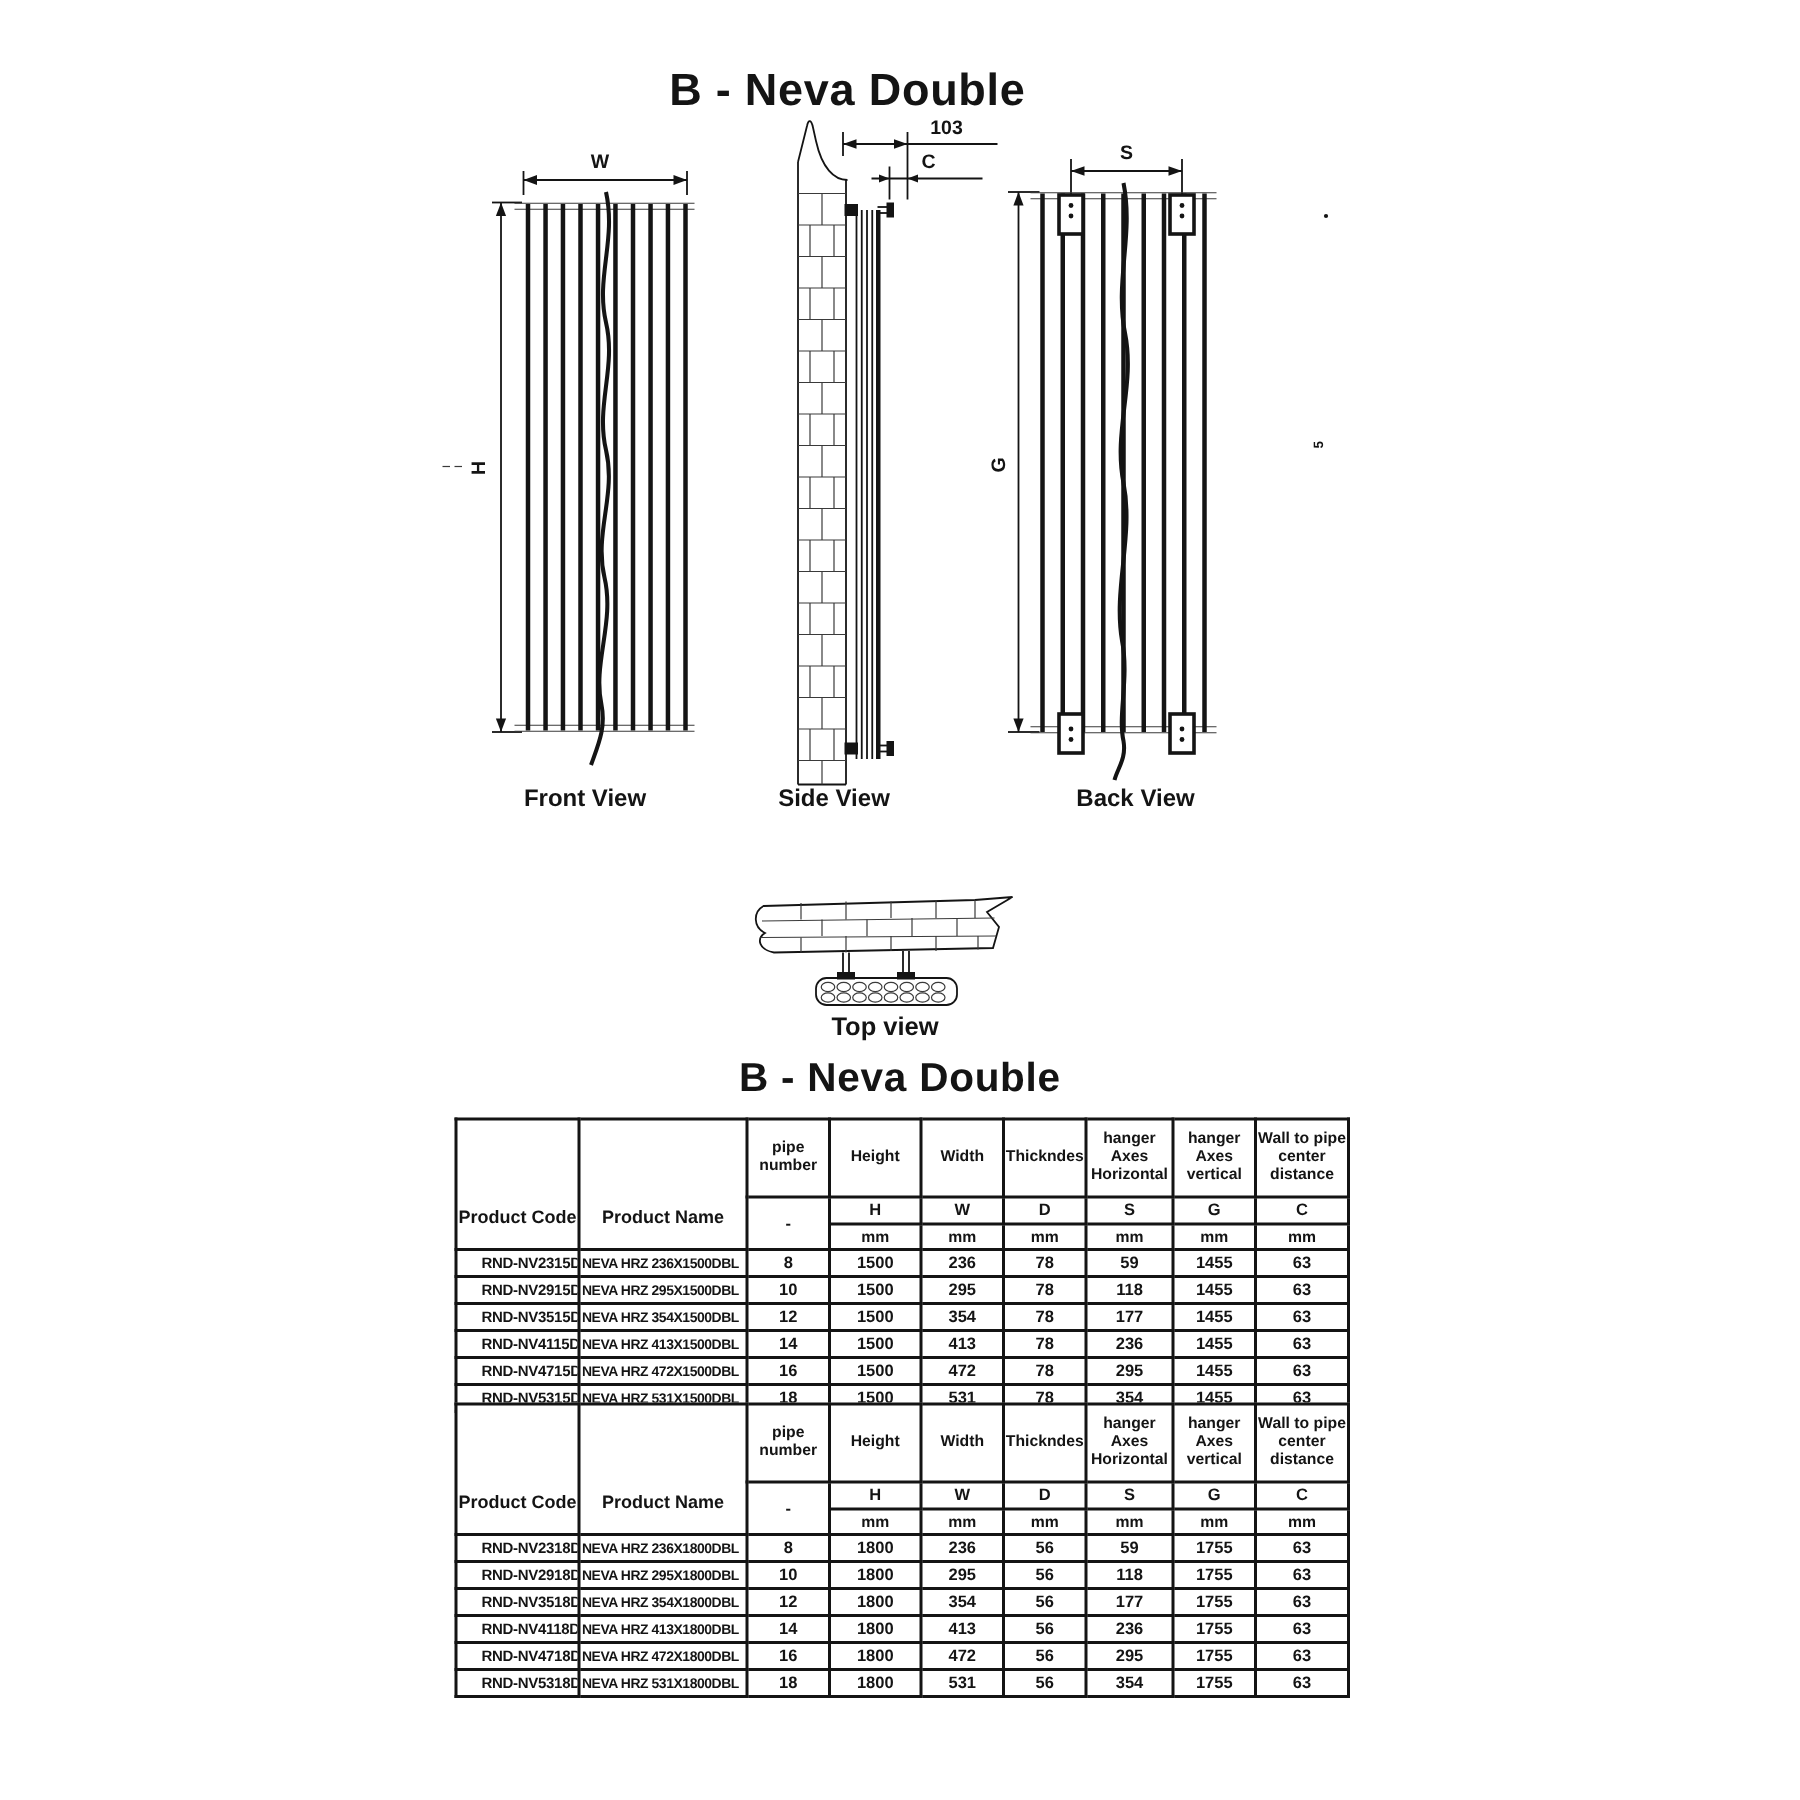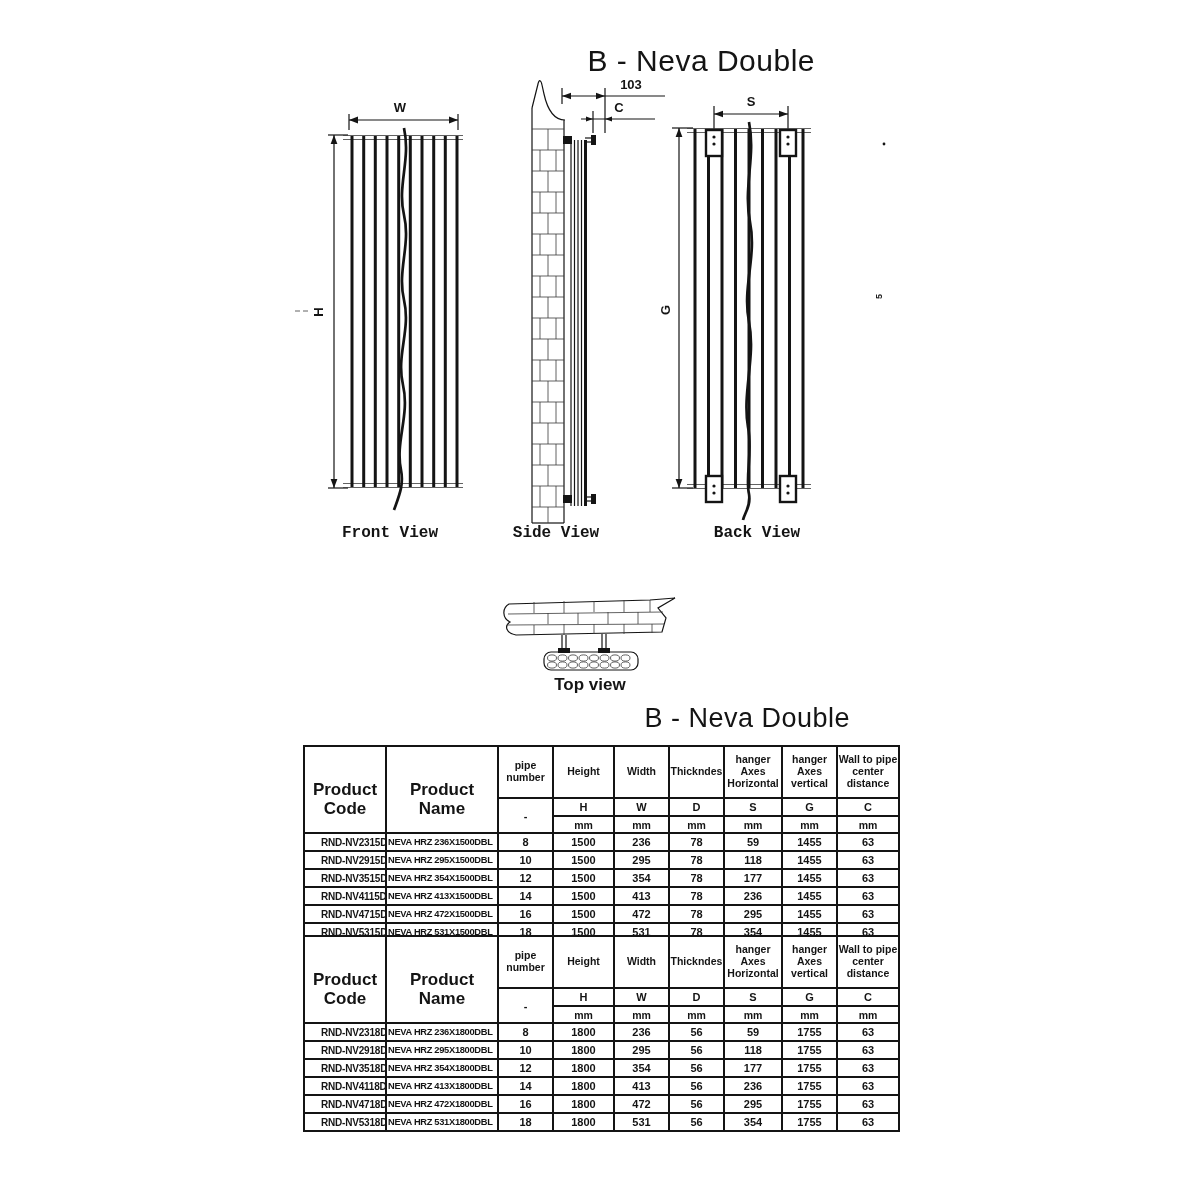--- a/index.html
+++ b/index.html
@@ -1,41 +1,41 @@
 <!DOCTYPE html>
 <html><head>
 <meta charset="utf-8">
 <style>
   html,body{margin:0;padding:0;background:#fff;}
   body{width:1200px;height:1200px;position:relative;font-family:"Liberation Sans",sans-serif;color:#141414;}
   .abs{position:absolute;}
-  .title{font-weight:normal;text-align:right;letter-spacing:.5px;}
+  .title{font-weight:bold;text-align:center;letter-spacing:.5px;}
   #title-diagram{left:315px;top:44px;width:500px;font-size:30px;}
   #title-table{left:350px;top:703px;width:500px;font-size:27px;}
-  .view-caption{font-weight:bold;font-size:16px;text-align:center;width:120px;font-family:Liberation Mono, monospace;}
+  .view-caption{font-weight:bold;font-size:16px;text-align:center;width:120px;}
   #cap-front{left:330px;top:524px;}
   #cap-side{left:496px;top:524px;}
   #cap-back{left:697px;top:524px;}
   #cap-top{left:535px;top:675px;width:110px;font-size:17px;font-weight:bold;text-align:center;}
   svg{overflow:visible;}
   .ln{stroke:#141414;stroke-width:1.2;fill:none;}
   .thin{stroke:#3a3a3a;stroke-width:.8;fill:none;}
   .pipe{stroke:#141414;stroke-width:3;fill:none;}
   .cable{stroke:#141414;stroke-width:2.7;fill:none;}
   .fillb{fill:#141414;stroke:none;}
   .dimtxt{font-family:"Liberation Sans",sans-serif;font-weight:bold;font-size:13px;fill:#141414;}
   .dimtxt-s{font-family:"Liberation Sans",sans-serif;font-weight:bold;font-size:9px;fill:#141414;}
   
   .spec-table{position:absolute;left:303px;border-collapse:collapse;table-layout:fixed;width:595px;background:#fff;}
   #table-0{top:745px;}
   #table-1{top:935px;}
   .spec-table td,.spec-table th{border:2px solid #141414;padding:0;font-weight:bold;overflow:hidden;}
   .spec-table th{font-size:10.5px;line-height:1.12;text-align:center;vertical-align:middle;}
   .spec-table th.head-tall{height:50px;}
-  .spec-table th.head-span{vertical-align:bottom;padding-bottom:14px;font-size:17px;}
+  .spec-table th.head-span{vertical-align:bottom;padding-bottom:14px;font-size:12px;}
   .row-sym td{height:16px;font-size:11px;text-align:center;}
   .row-unit td{height:15px;font-size:10.5px;text-align:center;}
   .spec-table tbody td{height:16px;font-size:11px;text-align:center;white-space:nowrap;}
   .spec-table tbody td.col-code{font-size:10px;text-align:left;padding-left:16px;letter-spacing:-.2px;}
   .spec-table tbody td.col-name{font-size:9.3px;text-align:left;padding-left:1px;letter-spacing:-.3px;}
 </style>
 </head>
 <body>
 
 <div class="abs title" id="title-diagram">B - Neva Double</div>

